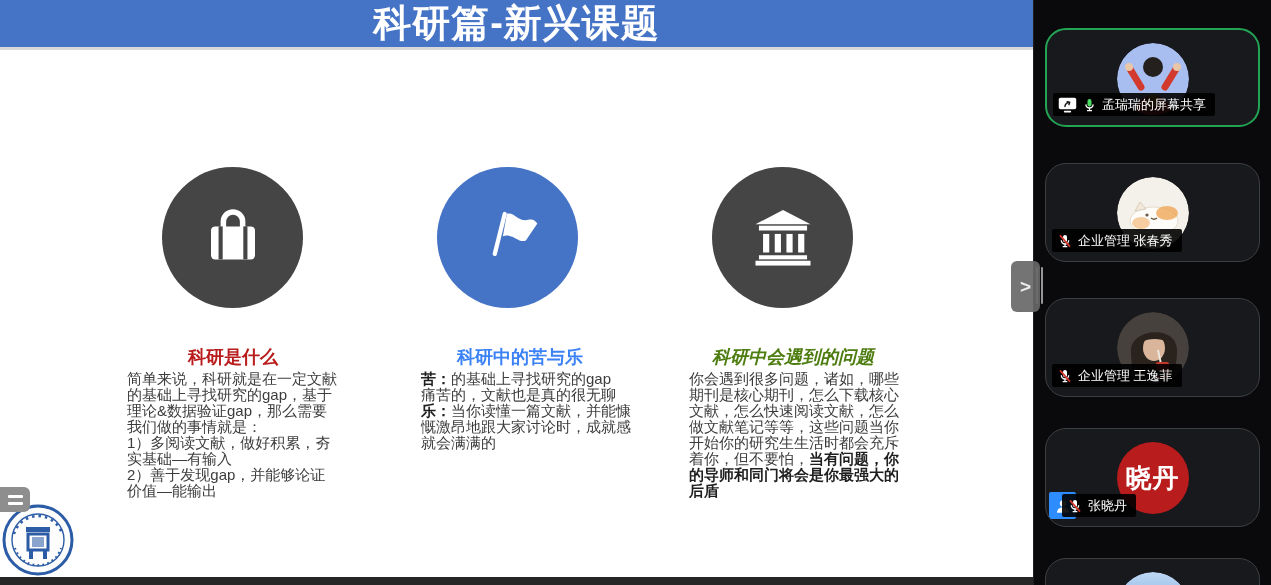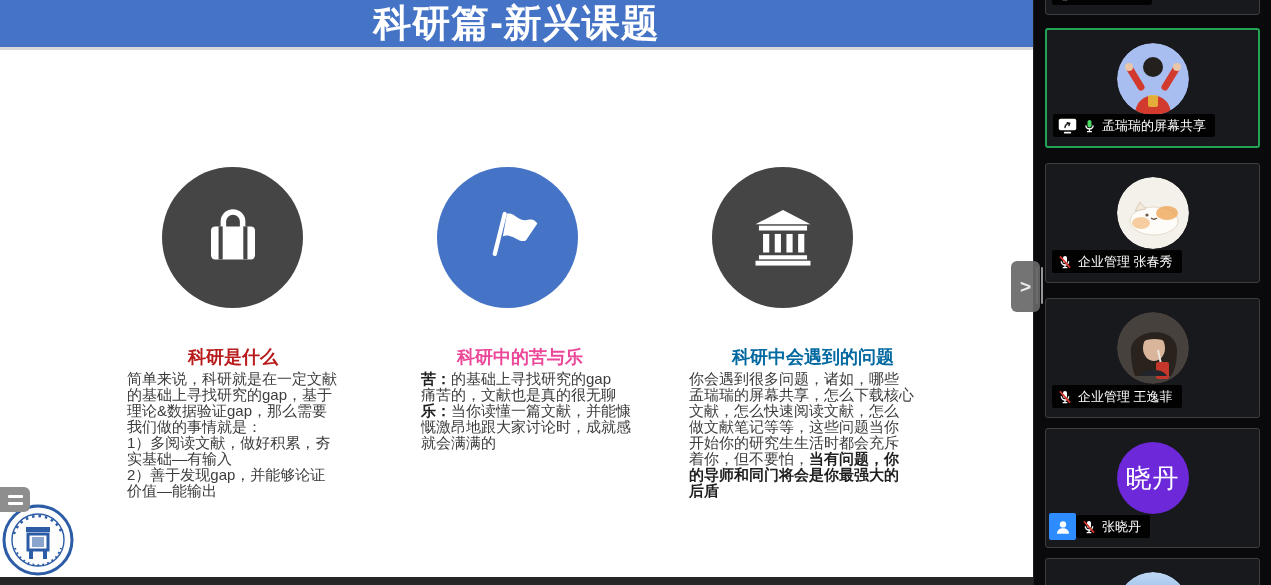--- a/index.html
+++ b/index.html
@@ -38,42 +38,42 @@
     color:#ececec; font-size:19px; font-weight:700; z-index:5;
   }
   
   #sidebar {
     position:absolute; left:1033px; top:0; width:238px; height:585px;
     background:#0a0a0c; overflow:hidden; border-left:1px solid #1f1f1f;
   }
   #resize-handle { position:absolute; left:2px; top:267px; display:flex; gap:3px; }
   #resize-handle i { display:block; width:2px; height:37px; background:#95979a; border-radius:1px; }
   .tile {
-    position:absolute; left:11px; width:215px; height:120px;
-    background:#18191c; border:1px solid #3d3e40; border-radius:3px; overflow:hidden;text-align:center;
+    position:absolute; left:11px; width:215px; height:99px;
+    background:#18191c; border:1px solid #3d3e40; border-radius:21px; overflow:hidden;text-align:center;
   }
   .tile.active { border:2px solid #23A455; }
   .avatar {
     position:absolute; left:50%; transform:translateX(-50%); top:13px;
     width:72px; height:72px; border-radius:50%; overflow:hidden;
     display:flex; align-items:center; justify-content:center;
   }
   .avatar.initials { color:#fff; font-size:26px; font-weight:500; letter-spacing:1px; }
   .plate {
     position:absolute; left:6px; bottom:9px; height:23px;
     background:rgba(0,0,0,.9); border-radius:2px;
     display:flex; align-items:center; gap:5px; padding:0 9px 0 5px;
     font-size:13px; color:#fff; white-space:nowrap;
   }
   .plate svg { flex:0 0 auto; }
   .badge {
     position:absolute; left:3px; bottom:7px; width:27px; height:27px;
     border-radius:2px; display:flex; align-items:center; justify-content:center;
   }
-  .plate.with-badge { left:30px; }
+  .plate.with-badge { left:16px; }
 </style>
 </head>
 <body>
 
 <div id="root">
 
   <div id="main">
 
     <div id="slide-header" style="background: rgb(69, 115, 197);">
       <div id="slide-title">科研篇-新兴课题</div>
@@ -103,44 +103,44 @@
     <div class="big-circle" style="left: 437px; background: rgb(69, 115, 197);">
       <span>
         <svg width="68" height="68" viewBox="0 0 96 96">
           <g transform="rotate(14 48 48)">
             <rect x="33" y="16" width="6" height="64" rx="3" fill="#fff"></rect>
             <path d="M39 18 C48 12, 58 26, 70 19 C76 15.5, 81 18, 84 21 L74 48 C65 55, 55 42, 41 50 Z" fill="#fff"></path>
           </g>
         </svg>
       </span>
     </div>
-    <div class="col-title" style="left: 420px; width: 200px; color: #ec4899;">科研中的苦与乐</div>
+    <div class="col-title" style="left: 420px; width: 200px; color: #3b82f6;">科研中的苦与乐</div>
     <div class="col-body" style="left:421px; width:246px;"><span class="b">苦：</span><span>的基础上寻找研究的gap
 痛苦的，文献也是真的很无聊
 </span><span class="b">乐：</span><span>当你读懂一篇文献，并能慷
 慨激昂地跟大家讨论时，成就感
 就会满满的</span></div>
 
     <div class="big-circle" style="left: 712px; background: rgb(69, 69, 69);">
       <span>
         <svg width="66" height="66" viewBox="0 0 96 96">
           <path d="M48 10 L88 31 H8 Z" fill="#fff"></path>
           <rect x="13" y="33" width="70" height="7" fill="#fff"></rect>
           <rect x="19" y="45" width="9" height="27" fill="#fff"></rect>
           <rect x="36" y="45" width="9" height="27" fill="#fff"></rect>
           <rect x="53" y="45" width="9" height="27" fill="#fff"></rect>
           <rect x="70" y="45" width="9" height="27" fill="#fff"></rect>
           <rect x="13" y="76" width="70" height="6" fill="#fff"></rect>
           <rect x="8" y="84" width="80" height="7" fill="#fff"></rect>
         </svg>
       </span>
     </div>
-    <div class="col-title" style="left: 688px; width: 250px; color: #0369a1;">科研中会遇到的问题</div>
+    <div class="col-title" style="left: 668px; width: 250px; color: #4d7c0f; font-style: italic;">科研中会遇到的问题</div>
     <div class="col-body" style="left:689px; width:258px;"><span>你会遇到很多问题，诸如，哪些
-孟瑞瑞的屏幕共享，怎么下载核心
+期刊是核心期刊，怎么下载核心
 文献，怎么快速阅读文献，怎么
 做文献笔记等等，这些问题当你
 开始你的研究生生活时都会充斥
 着你，但不要怕，</span><span class="b">当有问题，你
 的导师和同门将会是你最强大的
 后盾</span></div>
 
     <div id="seal">
       <svg width="72" height="74" viewBox="0 0 72 74">
         <circle cx="36" cy="37" r="34" fill="#fdfdfd" stroke="#2c5ca6" stroke-width="3"></circle>
@@ -245,21 +245,21 @@
         <svg width="16" height="16" viewBox="0 0 24 24">
           <path fill="#fff" d="M12 3a3 3 0 0 1 3 3v5a3 3 0 0 1-6 0V6a3 3 0 0 1 3-3z"></path>
           <path fill="none" stroke="#fff" stroke-width="2" d="M6.5 11a5.5 5.5 0 0 0 11 0M12 16.5V20M8.5 20.5h7"></path>
           <line x1="4.5" y1="3.5" x2="19.5" y2="20.5" stroke="#d8372c" stroke-width="2.6"></line>
         </svg>
         <span>企业管理 王逸菲</span>
       </div>
     </div>
 
     <div class="tile" style="top:428px;">
-      <div class="avatar initials" style="background: #6d28d9;">
+      <div class="avatar initials" style="background: #b91c1c; font-weight: bold;">
         <span>晓丹</span>
       </div>
       <div class="badge" style="background: rgb(45, 140, 255);">
         <svg width="18" height="18" viewBox="0 0 24 24">
           <circle cx="12" cy="8.5" r="4.2" fill="#fff"></circle>
           <path d="M4 21 c0-5 4-7.4 8-7.4 s8 2.4 8 7.4 Z" fill="#fff"></path>
         </svg>
       </div>
       <div class="plate with-badge">
         <svg width="16" height="16" viewBox="0 0 24 24">

